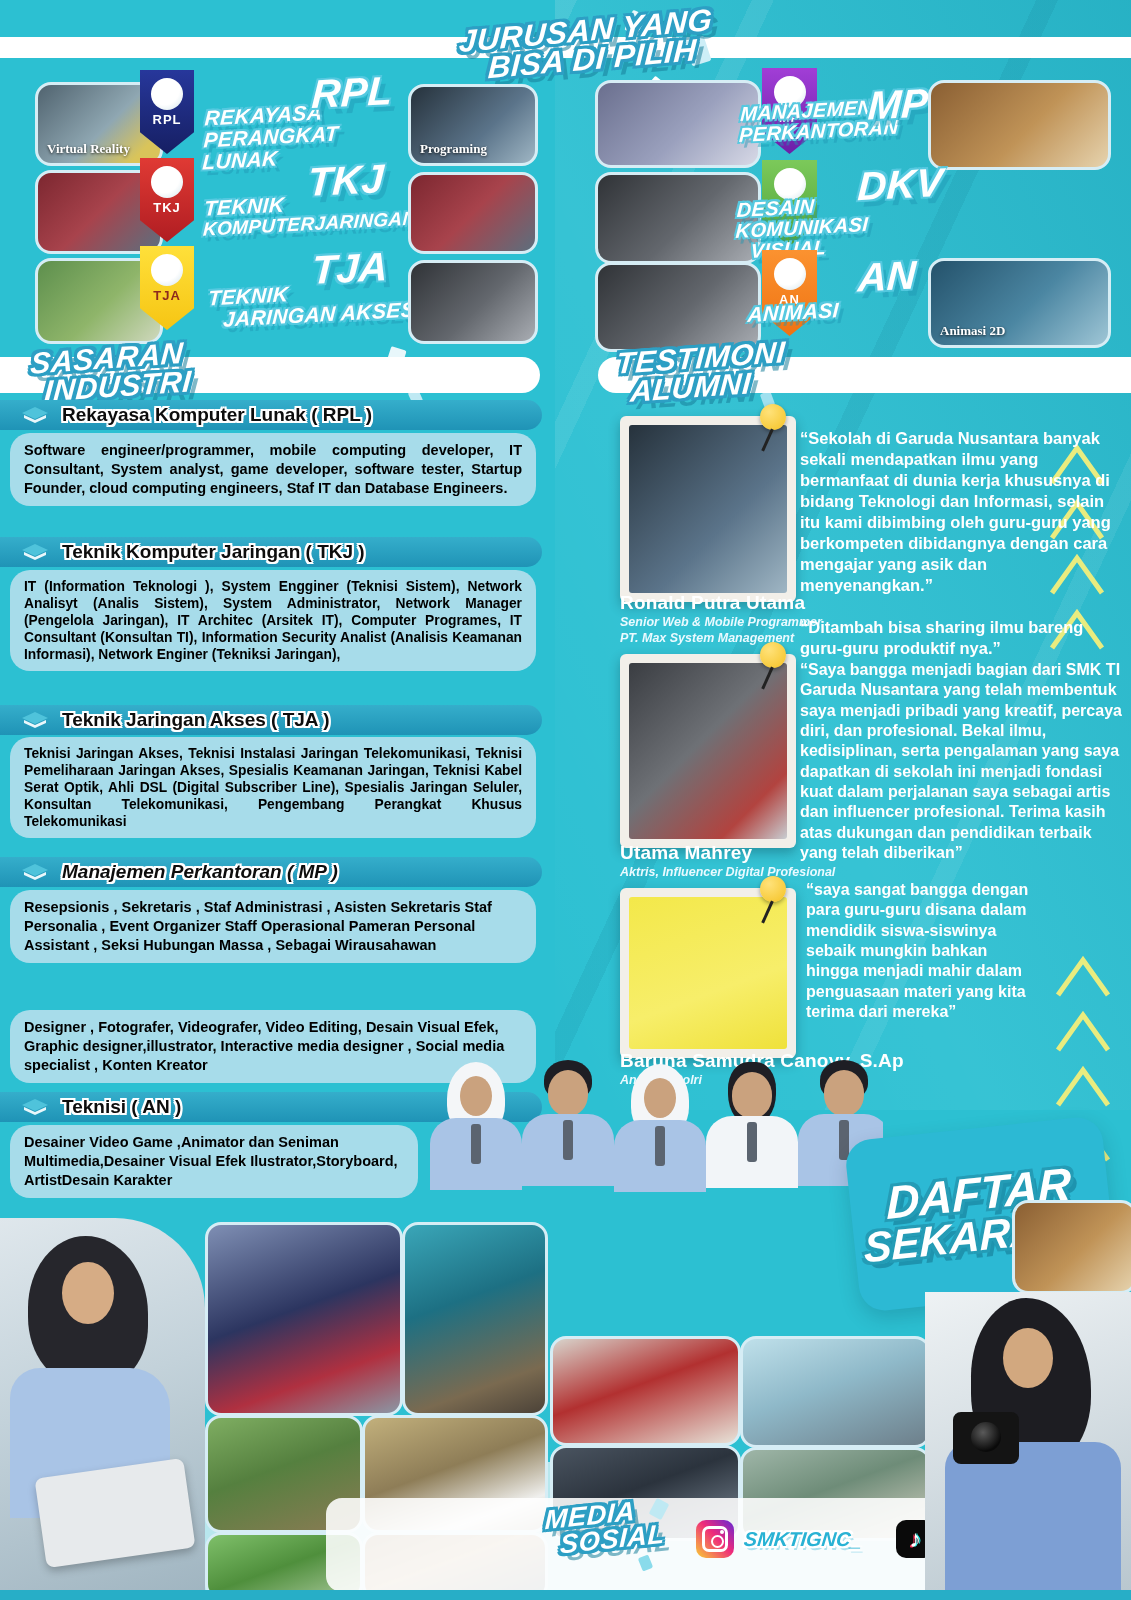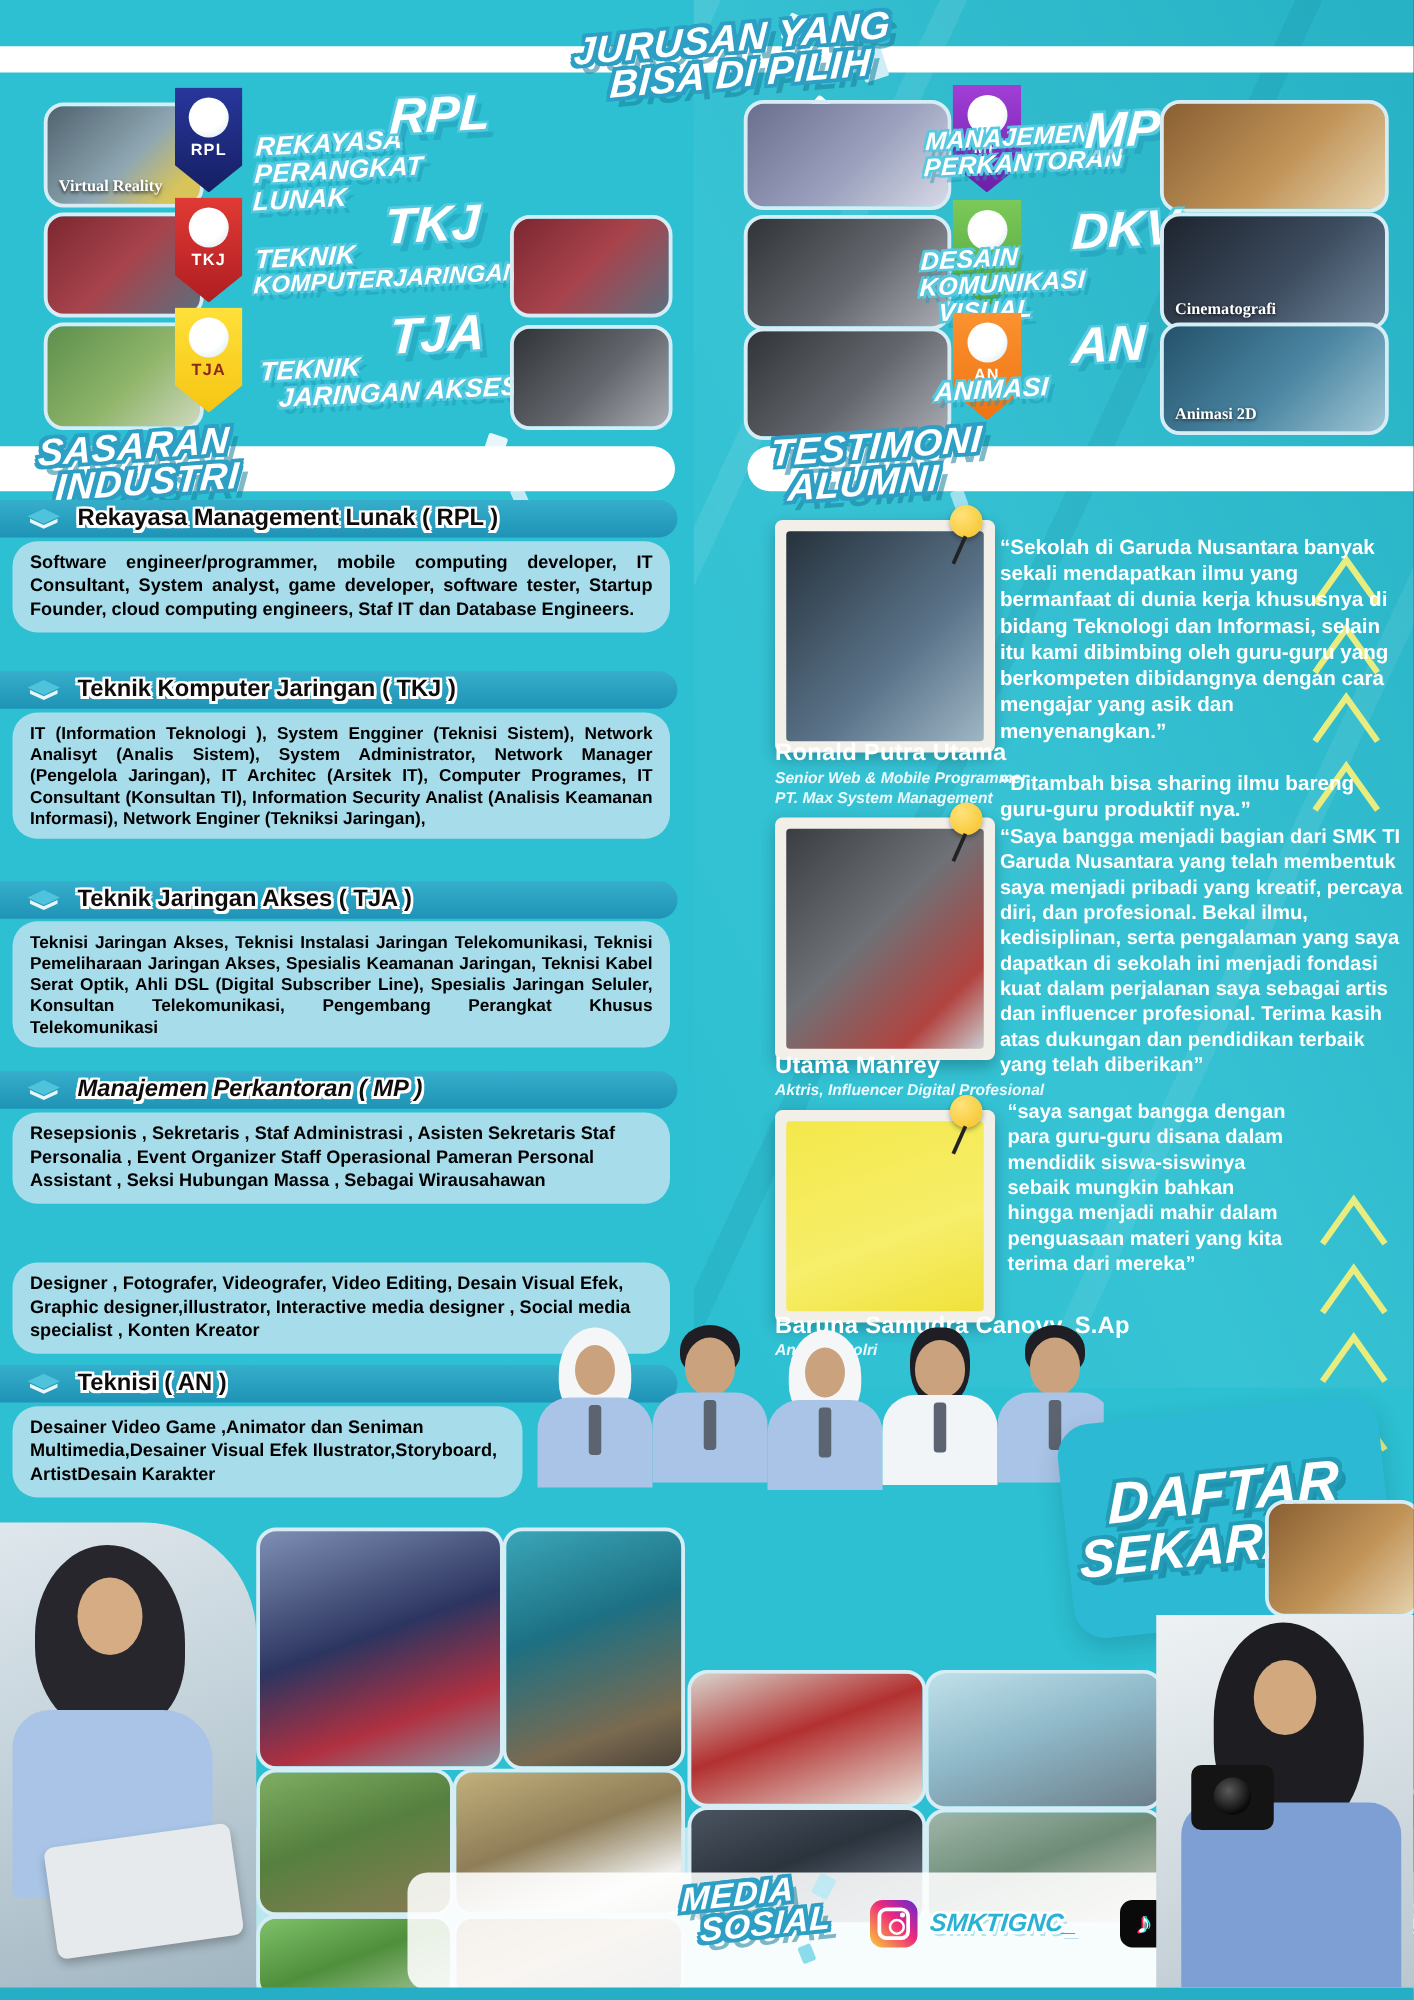--- a/index.html
+++ b/index.html
@@ -150,20 +150,23 @@
   </div>
   <div class="shield b-rpl" style="left:140px;top:70px;width:54px;height:84px;">
     <span class="logo"></span>
     <span class="scode">RPL</span>
   </div>
   <div class="mj" style="left:204px;top:102px;width:210px;">
     <span class="l">REKAYASA</span>
     <span class="l">PERANGKAT LUNAK</span>
   </div>
   <div class="codebig" style="left:312px;top:70px;">RPL</div>
+  <div class="ph fr g2" style="left:408px;top:84px;width:124px;height:76px;">
+    <span class="cap">Programing</span>
+  </div>
 
   <div class="ph fr g3" style="left:35px;top:170px;width:122px;height:78px;"></div>
   <div class="shield b-tkj" style="left:140px;top:158px;width:54px;height:84px;">
     <span class="logo"></span>
     <span class="scode">TKJ</span>
   </div>
   <div class="mj" style="left:204px;top:192px;width:220px;">
     <span class="l">TEKNIK</span>
     <span class="l" style="font-size:19px;">KOMPUTERJARINGAN</span>
   </div>
@@ -198,23 +201,20 @@
   <div class="shield b-dkv" style="left:762px;top:160px;width:55px;height:86px;">
     <span class="logo"></span>
     <span class="scode">DKV</span>
   </div>
   <div class="mj" style="left:736px;top:196px;width:150px;">
     <span class="l" style="font-size:20px;">DESAIN</span>
     <span class="l" style="font-size:20px;">KOMUNIKASI</span>
     <span class="l ind" style="font-size:20px;">VISUAL</span>
   </div>
   <div class="codebig" style="left:858px;top:162px;">DKV</div>
-  <div class="ph fr g9" style="left:928px;top:170px;width:177px;height:88px;">
-    <span class="cap">Cinematografi</span>
-  </div>
 
   <div class="ph fr g6" style="left:595px;top:262px;width:160px;height:84px;"></div>
   <div class="shield b-an" style="left:762px;top:250px;width:55px;height:86px;">
     <span class="logo"></span>
     <span class="scode">AN</span>
   </div>
   <div class="mj" style="left:748px;top:300px;width:150px;">
     <span class="l" style="font-size:21px;">ANIMASI</span>
   </div>
   <div class="codebig" style="left:858px;top:254px;">AN</div>
@@ -226,21 +226,21 @@
   <div class="disp" style="left:30px;top:344px;">
     <span class="l" style="font-size:30px;">SASARAN</span>
     <span class="l ind" style="font-size:30px;">INDUSTRI</span>
   </div>
 
   <div class="sech" style="top:400px;">
     <svg class="bt" width="30" height="20" viewBox="0 0 30 20">
         <path d="M2 8 L15 2 L28 8 L15 14 Z" fill="#4fc3db"></path>
         <path d="M4 10 L15 15 L26 10 L26 13 L15 18 L4 13 Z" fill="#e9f7fb"></path>
       </svg>
-    <span class="t">Rekayasa Management Lunak ( RPL )</span>
+    <span class="t">Rekayasa Komputer Lunak ( RPL )</span>
   </div>
   <div class="secb" style="top:433px;">Software engineer/programmer, mobile computing developer, IT Consultant, System analyst, game developer, software tester, Startup Founder, cloud computing engineers, Staf IT dan Database Engineers.</div>
 
   <div class="sech" style="top:537px;">
     <svg class="bt" width="30" height="20" viewBox="0 0 30 20">
         <path d="M2 8 L15 2 L28 8 L15 14 Z" fill="#4fc3db"></path>
         <path d="M4 10 L15 15 L26 10 L26 13 L15 18 L4 13 Z" fill="#e9f7fb"></path>
       </svg>
     <span class="t">Teknik Komputer Jaringan ( TKJ )</span>
   </div>

